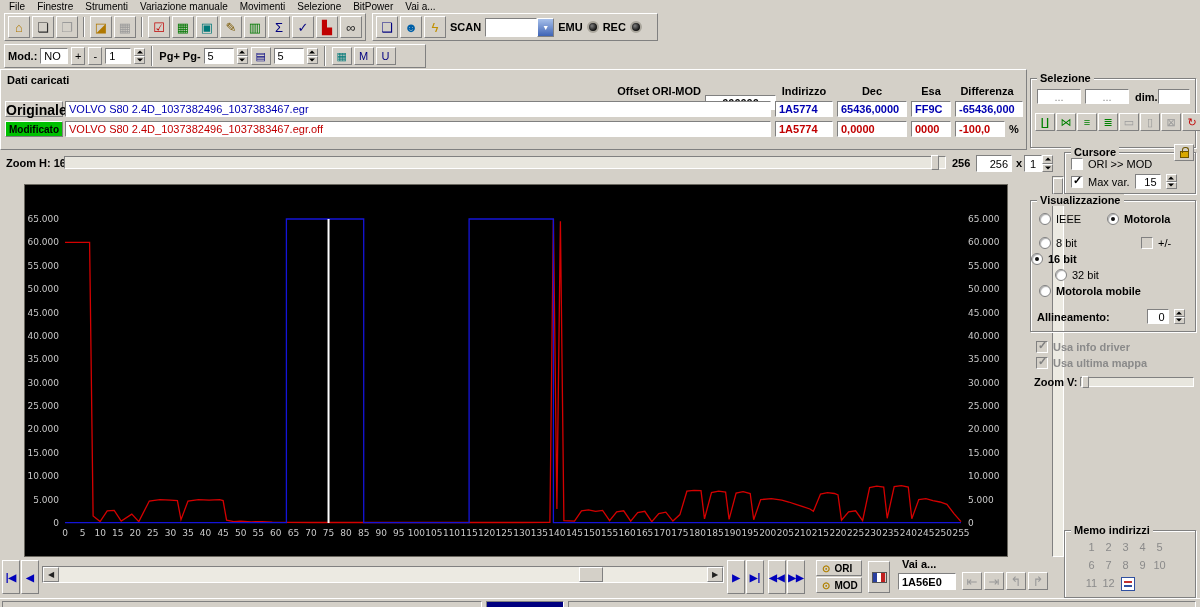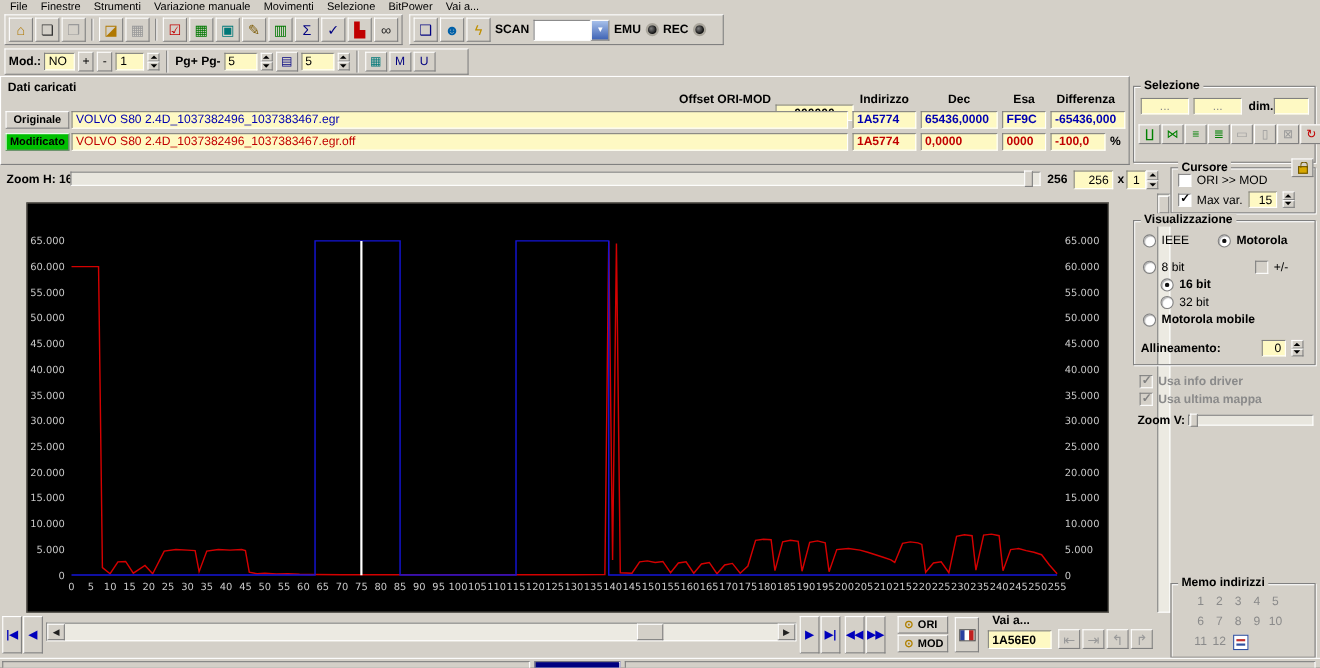--- a/index.html
+++ b/index.html
@@ -2,21 +2,21 @@
 <html><head>
 <meta charset="utf-8">
 <style>
   *{margin:0;padding:0;box-sizing:border-box;}
   html,body{width:1200px;height:607px;}
   body{position:relative;background:#d4d0c8;font-family:"Liberation Sans",sans-serif;font-size:11px;color:#000;overflow:hidden;-webkit-user-select:none;user-select:none;}
   .abs{position:absolute;}
   .bold{font-weight:bold;}
   .raised{background:#d4d0c8;border:1px solid;border-color:#ffffff #808080 #808080 #ffffff;}
   .sunken{background:#ffffff;border:1px solid;border-color:#808080 #ffffff #ffffff #808080;}
-  .field{background:#fef9c3;border:1px solid;border-color:#808080 #ffffff #ffffff #808080;display:flex;align-items:center;padding:0 3px;white-space:nowrap;overflow:hidden;font-size:11px;}
+  .field{background:#ffffff;border:1px solid;border-color:#808080 #ffffff #ffffff #808080;display:flex;align-items:center;padding:0 3px;white-space:nowrap;overflow:hidden;font-size:11px;}
   .menu{height:12px;display:flex;align-items:center;gap:2px;padding-left:4px;background:#d4d0c8;font-size:10px;overflow:hidden;}
   .menu-item{padding:16px 5px;line-height:11px;}
   .tb{display:flex;align-items:center;gap:2px;padding:1px 3px;}
   .tbtn{width:22px;height:22px;background:#d4d0c8;border:1px solid;border-color:#ffffff #808080 #808080 #ffffff;display:flex;align-items:center;justify-content:center;font-size:13px;line-height:1;flex:none;cursor:default;}
   .tbtn.small{width:20px;height:18px;font-size:11px;}
   .tbtn.dis span{color:#9a9a9a !important;}
   .tsep{width:2px;height:20px;border-left:1px solid #808080;border-right:1px solid #ffffff;margin:0 3px;flex:none;}
   .spin{display:inline-flex;flex-direction:column;width:11px;flex:none;}
   .spin .sp{flex:1;background:#d4d0c8;border:1px solid;border-color:#ffffff #808080 #808080 #ffffff;position:relative;}
   .spin .sp::after{content:"";position:absolute;left:50%;top:50%;transform:translate(-50%,-50%);border-left:3px solid transparent;border-right:3px solid transparent;}
@@ -186,21 +186,21 @@
 <div class="abs raised" style="left:0;top:69px;width:1027px;height:81px;">
   <span class="abs bold" style="left:6px;top:4px;">Dati caricati</span>
 
   <span class="abs bold" style="left:600px;top:15px;width:100px;text-align:right;">Offset ORI-MOD</span>
   <div class="abs field bold" style="left:704px;top:13px;width:71px;height:15px;justify-content:center;margin-top:12px;">000000</div>
   <span class="abs hdr" style="left:774px;top:15px;width:58px;">Indirizzo</span>
   <span class="abs hdr" style="left:836px;top:15px;width:70px;">Dec</span>
   <span class="abs hdr" style="left:910px;top:15px;width:40px;">Esa</span>
   <span class="abs hdr" style="left:950px;top:15px;width:72px;">Differenza</span>
 
-  <button class="abs raised bold" style="left:4px;top:31px;width:58px;height:16px;font-size:10px;">Originale</button>
+  <button class="abs raised bold" style="left:4px;top:31px;width:58px;height:16px;font-size:14px;">Originale</button>
   <div class="abs field" style="left:64px;top:31px;width:706px;height:16px;color:#0000b0;">VOLVO S80 2.4D_1037382496_1037383467.egr</div>
   <div class="abs field bold" style="left:774px;top:31px;width:58px;height:16px;color:#0000b0;">1A5774</div>
   <div class="abs field bold" style="left:836px;top:31px;width:70px;height:16px;color:#0000b0;">65436,0000</div>
   <div class="abs field bold" style="left:910px;top:31px;width:40px;height:16px;color:#0000b0;">FF9C</div>
   <div class="abs field bold" style="left:954px;top:31px;width:68px;height:16px;color:#0000b0;">-65436,000</div>
 
   <button class="abs bold" style="left:4px;top:51px;width:58px;height:16px;font-size:10px;background:#00c000;border:1px solid;border-color:#ffffff #808080 #808080 #ffffff;">Modificato</button>
   <div class="abs field" style="left:64px;top:51px;width:706px;height:16px;color:#c00000;">VOLVO S80 2.4D_1037382496_1037383467.egr.off</div>
   <div class="abs field bold" style="left:774px;top:51px;width:58px;height:16px;color:#c00000;">1A5774</div>
   <div class="abs field bold" style="left:836px;top:51px;width:70px;height:16px;color:#c00000;">0,0000</div>
@@ -291,21 +291,21 @@
     <span class="bold">Motorola</span>
   </div>
   <div class="abs ckrow" style="left:8px;top:36px;">
     <span class="radio"></span>
     <span>8 bit</span>
   </div>
   <div class="abs ckrow" style="left:110px;top:36px;">
     <span class="cb dis"></span>
     <span>+/-</span>
   </div>
-  <div class="abs ckrow" style="left:24px;top:52px;">
+  <div class="abs ckrow" style="left:0;top:52px;">
     <span class="radio sel"></span>
     <span class="bold">16 bit</span>
   </div>
   <div class="abs ckrow" style="left:8px;top:68px;margin-left:16px;">
     <span class="radio"></span>
     <span>32 bit</span>
   </div>
   <div class="abs ckrow" style="left:8px;top:84px;">
     <span class="radio"></span>
     <span class="bold">Motorola mobile</span>

